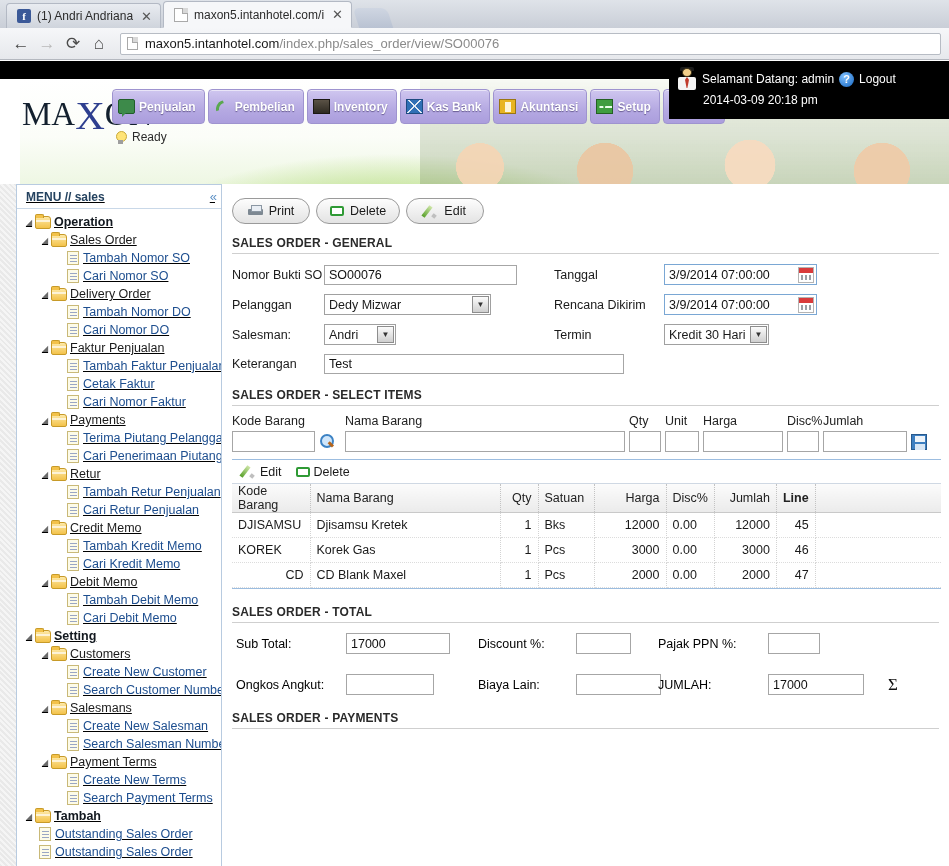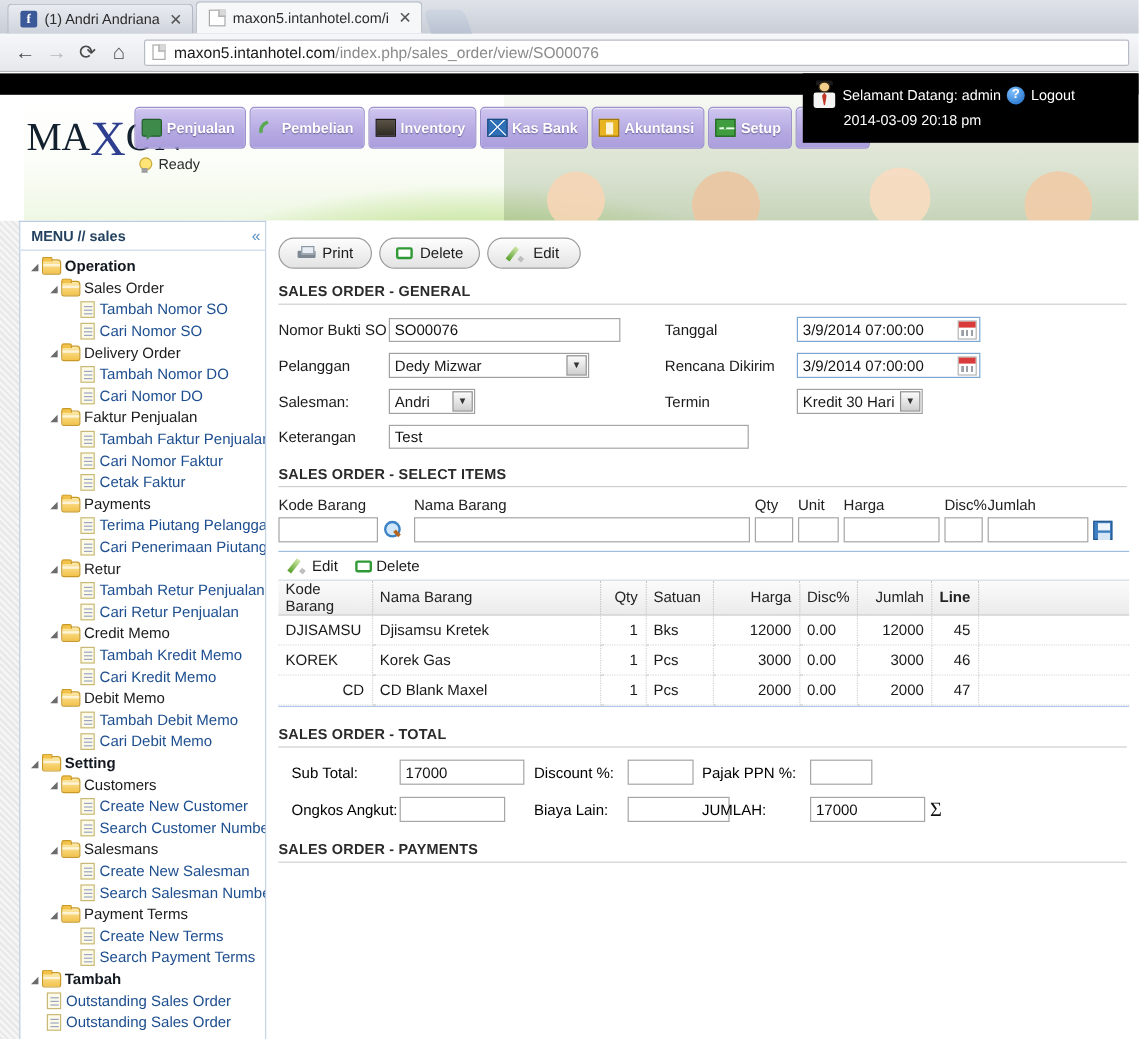--- a/index.html
+++ b/index.html
@@ -277,20 +277,21 @@
     width: 949px;
     height: 682px;
     display: flex;
     background: #fff;
   }
   .sidebar-outer {
     width: 222px;
     background: repeating-linear-gradient(45deg,#e9e9e9 0 2px,#f5f5f5 2px 4px);
     padding: 0 0 0 16px;
     position: relative;
+    text-decoration: underline;
   }
   .sidebar {
     width: 206px;
     height: 100%;
     background: #fff;
     border: 1px solid #b8cbe0;
     border-bottom: none;
     overflow: hidden;
     position: relative;
   }
@@ -527,21 +528,22 @@
     background: #fff;
   }
   .dgrid .cfill { border-right: none; }
 
   .total-grid {
     display: grid;
     grid-template-columns: 90px 112px 78px 62px 90px 100px 1fr;
     row-gap: 10px;
     align-items: center;
     font-size: 12.5px;
-    margin: 10px 0 16px 11px;
+    margin: 10px 0 16px 4px;
+    gap: 20px;
   }
   .total-grid .ipt { height: 21px; }
   .sigma { font-size: 17px; color: #111; font-family: "Liberation Serif", serif;}
 </style>
 </head>
 <body>
 
 <div class="browser">
 
   <div class="tabstrip">
@@ -675,25 +677,25 @@
                 <span class="arrow">◢</span>
                 <span class="folder-ic"></span>
                 <span class="tlabel">Faktur Penjualan</span>
               </div>
               <div class="tnode lvl2">
                 <span class="file-ic"></span>
                 <span class="tlink">Tambah Faktur Penjualan</span>
               </div>
               <div class="tnode lvl2">
                 <span class="file-ic"></span>
+                <span class="tlink">Cetak Faktur</span>
+              </div>
+              <div class="tnode lvl2">
+                <span class="file-ic"></span>
                 <span class="tlink">Cari Nomor Faktur</span>
-              </div>
-              <div class="tnode lvl2">
-                <span class="file-ic"></span>
-                <span class="tlink">Cetak Faktur</span>
               </div>
               <div class="tnode lvl1">
                 <span class="arrow">◢</span>
                 <span class="folder-ic"></span>
                 <span class="tlabel">Payments</span>
               </div>
               <div class="tnode lvl2">
                 <span class="file-ic"></span>
                 <span class="tlink">Terima Piutang Pelanggan</span>
               </div>

